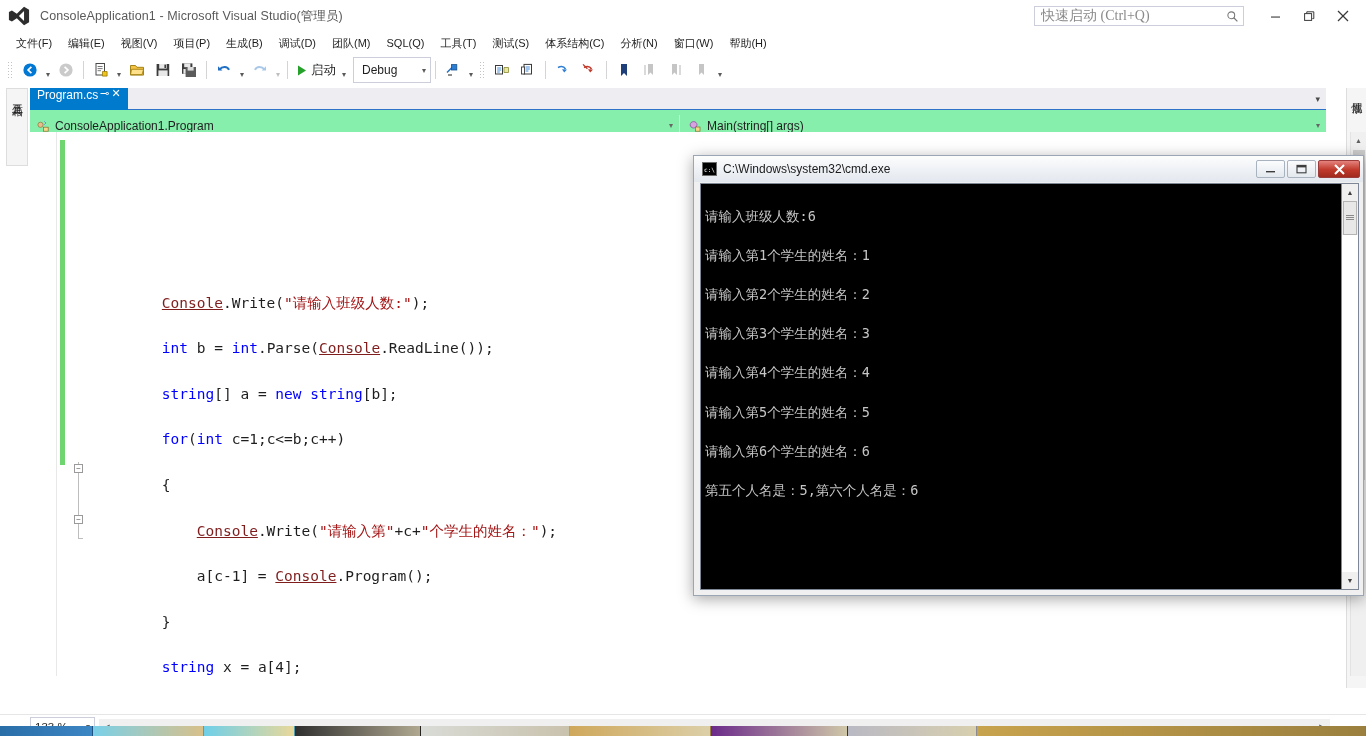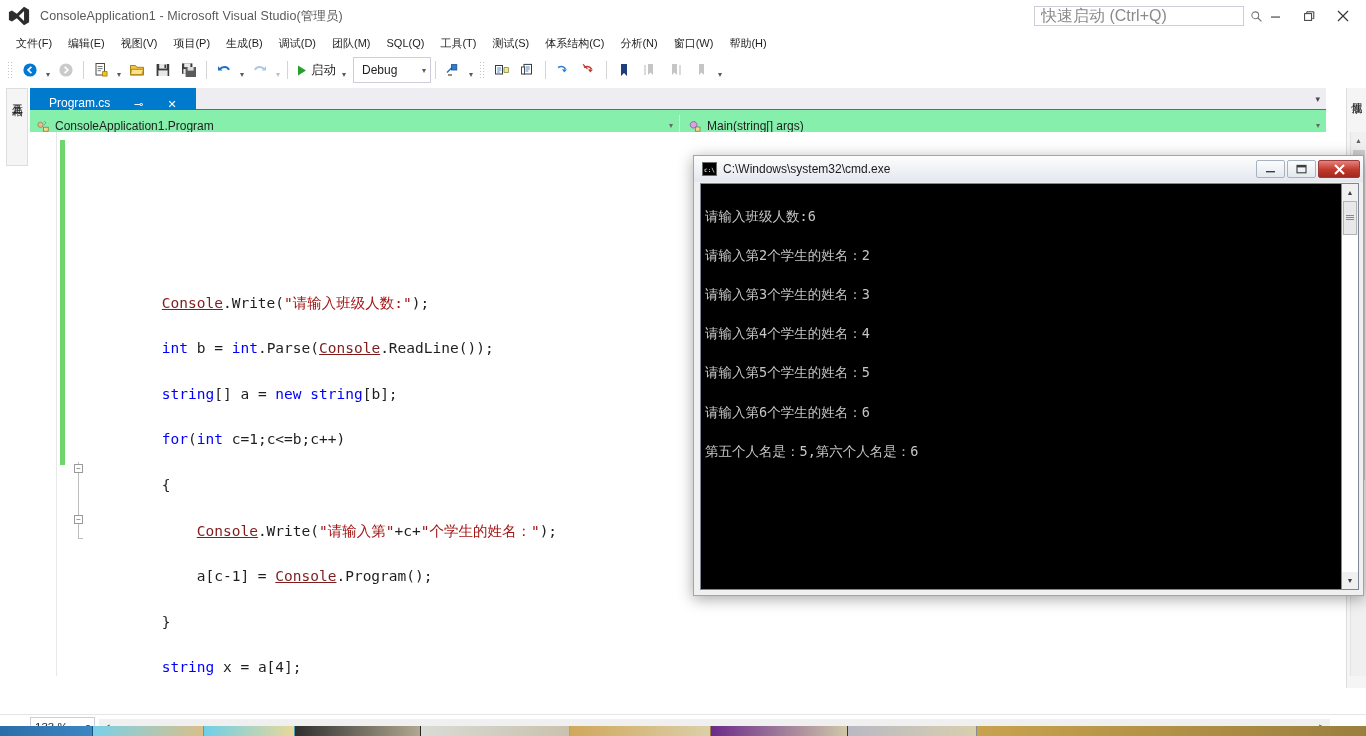--- a/index.html
+++ b/index.html
@@ -22,22 +22,22 @@
   }
   .title-text{
     font-size:12.5px;color:#5a5a5a;letter-spacing:.1px;white-space:nowrap;
   }
   .quicklaunch{
     position:absolute;right:122px;top:6px;width:210px;height:20px;
     border:1px solid #cccedb;background:#ffffff;
     display:flex;align-items:center;padding:0 4px;box-sizing:border-box;
   }
   .quicklaunch input{
-    border:0;outline:0;flex:1;font-size:16px;color:#6d6d6d;
-    font-family:Liberation Sans, sans-serif;background:transparent;padding:0 2px;
+    border:0;outline:0;flex:1;font-size:14px;color:#6d6d6d;
+    font-family:Liberation Serif, serif;background:transparent;padding:0 2px;
   }
   .quicklaunch input::placeholder{color:#8a8a8a;}
   .ql-search{width:13px;height:13px;flex:0 0 13px;opacity:.75;}
   .wbtns{position:absolute;right:6px;top:4px;display:flex;gap:0;}
   .wbtn{
     width:34px;height:24px;display:flex;align-items:center;justify-content:center;
     color:#3a3a3a;
   }
 
   
@@ -100,22 +100,22 @@
   }
   .rs-icon{font-size:11px;color:#555;}
 
   
   .tabwell{
     position:absolute;left:30px;top:88px;width:1296px;height:22px;
     background:#eeeef2;border-bottom:1px solid #2d74c8;box-sizing:border-box;
     display:flex;align-items:stretch;
   }
   .tab{
-    background:#007acc;color:#ffffff;display:flex;align-items:flex-end;
-    padding:0 19px;gap:24px;font-size:12px;height:22px;box-sizing:border-box;
+    background:#007acc;color:#ffffff;display:flex;align-items:flex-start;
+    padding:0 7px;gap:2px;font-size:12px;height:22px;box-sizing:border-box;
   }
   .tab .pin,.tab .x{font-size:11px;color:#ffffff;line-height:1;}
   .tabwell-right{
     margin-left:auto;display:flex;align-items:center;gap:6px;padding-right:6px;
     color:#4a4a4a;font-size:9px;
   }
 
   
   .navbar{
     position:absolute;left:30px;top:110px;width:1296px;height:32px;
@@ -596,20 +596,21 @@
           <svg width="13" height="11" viewBox="0 0 13 11">
             <path d="M2 1 11 10 M11 1 2 10" stroke="#ffffff" stroke-width="2.1" fill="none"></path>
           </svg>
         </div>
       </div>
     </div>
 
     <div class="cmd-body">
       <div class="cmd-text">
 <div>请输入班级人数:6</div>
+<div>请输入第1个学生的姓名：1</div>
 <div>请输入第2个学生的姓名：2</div>
 <div>请输入第3个学生的姓名：3</div>
 <div>请输入第4个学生的姓名：4</div>
 <div>请输入第5个学生的姓名：5</div>
 <div>请输入第6个学生的姓名：6</div>
 <div>第五个人名是：5,第六个人名是：6</div>
       </div>
       <div class="cmd-vscroll">
         <div class="arr">▲</div>
         <div class="thumb">

